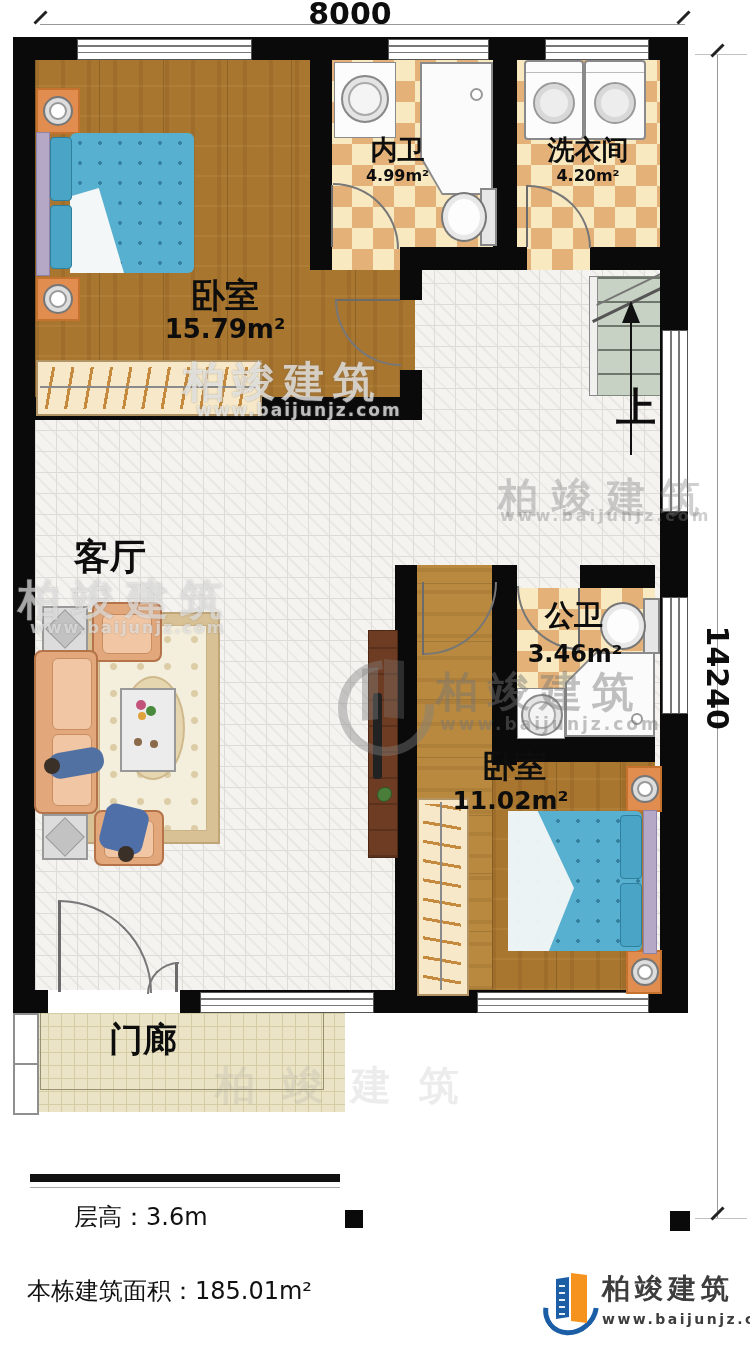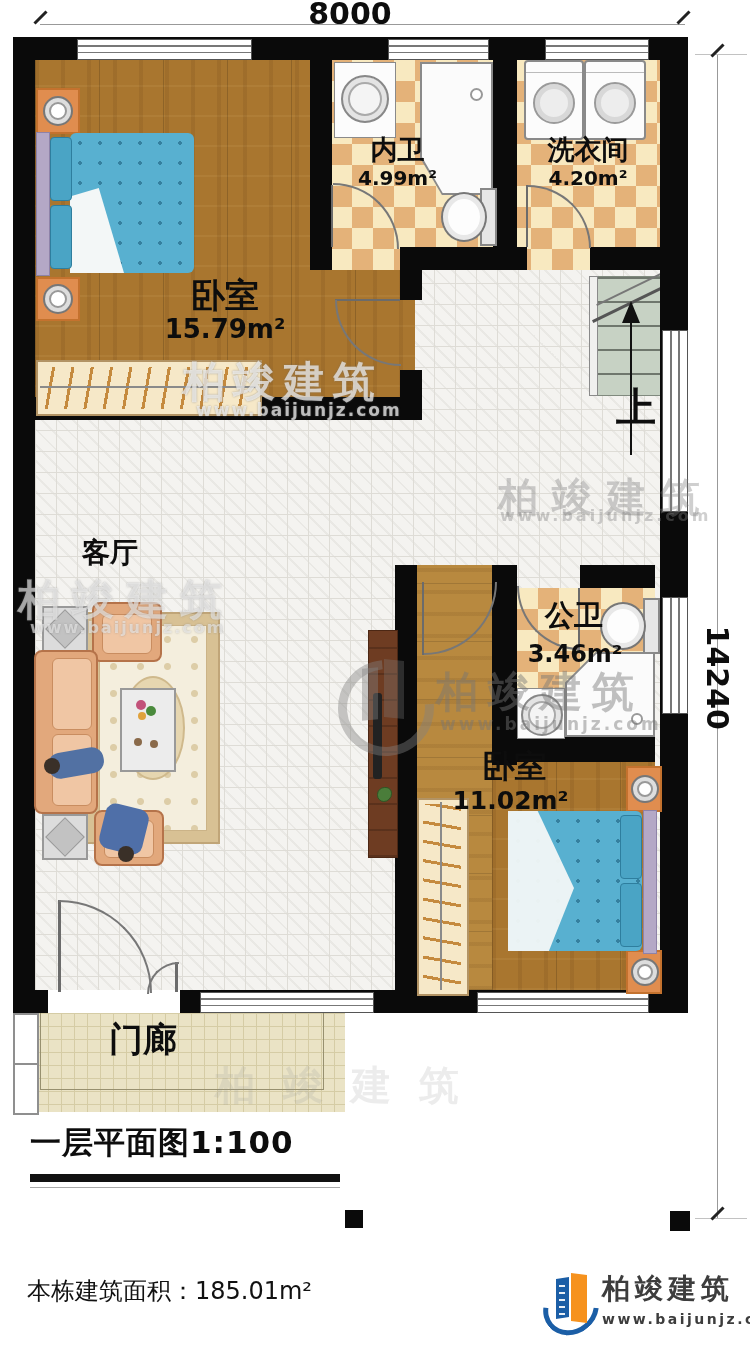--- a/index.html
+++ b/index.html
@@ -23,22 +23,22 @@
   .floor-porch{position:absolute;background-color:#eae3c5;
     background-image:linear-gradient(#d5cca5 1px,transparent 1px),linear-gradient(90deg,#d5cca5 1px,transparent 1px);
     background-size:13px 13px;}
   .win-h{position:absolute;background:linear-gradient(to bottom,#fff 0 28%,#777 28% 36%,#fff 36% 62%,#777 62% 70%,#fff 70% 100%);border:1px solid #555;}
   .win-v{position:absolute;background:linear-gradient(to right,#fff 0 28%,#777 28% 36%,#fff 36% 62%,#777 62% 70%,#fff 70% 100%);border:1px solid #555;}
   .door-leaf{position:absolute;background:#6b6b6b;}
   .arc-tr{position:absolute;border-top:2px solid #777;border-right:2px solid #777;border-radius:0 100% 0 0;}
   .arc-br{position:absolute;border-bottom:2px solid #777;border-right:2px solid #777;border-radius:0 0 100% 0;}
   .arc-bl{position:absolute;border-bottom:2px solid #777;border-left:2px solid #777;border-radius:0 0 0 100%;}
   .lbl{position:absolute;font-weight:bold;color:#0d0d0d;text-align:center;white-space:nowrap;line-height:1.05;}
-  .f40{font-size:40px;} .f36{font-size:28px;} .f34{font-size:34px;} .f32{font-size:32px;} .f30{font-size:30px;}
-  .f29{font-size:29px;} .f27{font-size:27px;} .f26{font-size:26px;} .f25{font-size:25px;} .f24{font-size:24px;} .f22{font-size:20px;}
+  .f40{font-size:40px;} .f36{font-size:36px;} .f34{font-size:34px;} .f32{font-size:32px;} .f30{font-size:30px;}
+  .f29{font-size:29px;} .f27{font-size:27px;} .f26{font-size:26px;} .f25{font-size:25px;} .f24{font-size:24px;} .f22{font-size:16px;}
   .nightstand{position:absolute;background:#e08d4f;border:2px solid #c4722e;}
   .lamp{position:absolute;background:#fff;border:2px solid #777;border-radius:50%;box-shadow:inset 0 0 0 4px #ddd,inset 0 0 0 6px #999;}
   .pillow{position:absolute;background:#4aa4c5;border:1px solid #2e7e9e;border-radius:4px;}
   .bedbody{position:absolute;background:#58b0d0;background-image:radial-gradient(#35809f 1.6px,transparent 1.8px);background-size:20px 20px;border-radius:6px;}
   .sheet{position:absolute;background:#f3f7f7;}
   .headboard{position:absolute;background:#b4a8c6;border:1px solid #8e82a8;}
   .wardrobe{position:absolute;background:#f6e8c8;border:2px solid #b29364;}
   .rail-h{position:absolute;background:#8a8a8a;height:2px;}
   .rail-v{position:absolute;background:#8a8a8a;width:2px;}
   .hangers-h{position:absolute;background:repeating-linear-gradient(100deg,transparent 0 10px,#c58a3e 10px 13px,transparent 13px 19px);}
@@ -249,23 +249,25 @@
   <div class="lbl f30" style="left:280px;top:-2px;width:140px;">8000</div>
   <div class="dimline" style="left:717px;top:55px;width:1px;height:1163px;"></div>
   <div class="extline" style="left:695px;top:54px;width:52px;height:1px;"></div>
   <div class="extline" style="left:695px;top:1218px;width:52px;height:1px;"></div>
   <div class="tick" style="left:709px;top:49px;"></div>
   <div class="tick" style="left:709px;top:1212px;"></div>
   <div class="lbl f30" style="left:637px;top:662px;width:160px;transform:rotate(90deg);">14240</div>
   <div class="abs" style="left:345px;top:1210px;width:18px;height:18px;background:#0a0a0a;"></div>
   <div class="abs" style="left:670px;top:1211px;width:20px;height:20px;background:#0a0a0a;"></div>
 
-  <div class="lbl" style="left:30px;top:1126px;font-size:31px;letter-spacing:1px;text-align:left;">一层平面图1:100</div>
   <div class="abs" style="left:30px;top:1174px;width:310px;height:8px;background:#111;"></div>
   <div class="abs" style="left:30px;top:1187px;width:310px;height:1px;background:#a8a8a8;"></div>
+  <div class="stat-row" style="left:74px;top:1201px;">
+    <span>层高：</span><span>3.6m</span>
+  </div>
   <div class="stat-row" style="left:27px;top:1275px;">
     <span>本栋建筑面积：</span><span>185.01m²</span>
   </div>
 
   <div class="abs" style="left:540px;top:1272px;width:205px;height:66px;">
     <div class="abs" style="left:2px;top:10px;width:48px;height:42px;border:5px solid #1b5ea6;border-top-color:transparent;border-right-color:transparent;border-radius:50%;transform:rotate(-40deg);"></div>
     <div class="abs" style="left:16px;top:6px;width:13px;height:40px;background:#1b5ea6;transform:skewY(-8deg);background-image:repeating-linear-gradient(0deg,rgba(255,255,255,.9) 0 2px,transparent 2px 7px);background-size:6px 100%;background-repeat:no-repeat;background-position:3px 4px;"></div>
     <div class="abs" style="left:31px;top:2px;width:16px;height:48px;background:#f6921e;transform:skewY(8deg);"></div>
     <div class="lbl" style="left:62px;top:2px;font-size:28px;letter-spacing:5px;color:#3d3d3d;text-align:left;">柏竣建筑</div>
     <div class="lbl" style="left:62px;top:40px;font-size:14px;letter-spacing:2.5px;color:#3d3d3d;text-align:left;">www.baijunjz.com</div>

